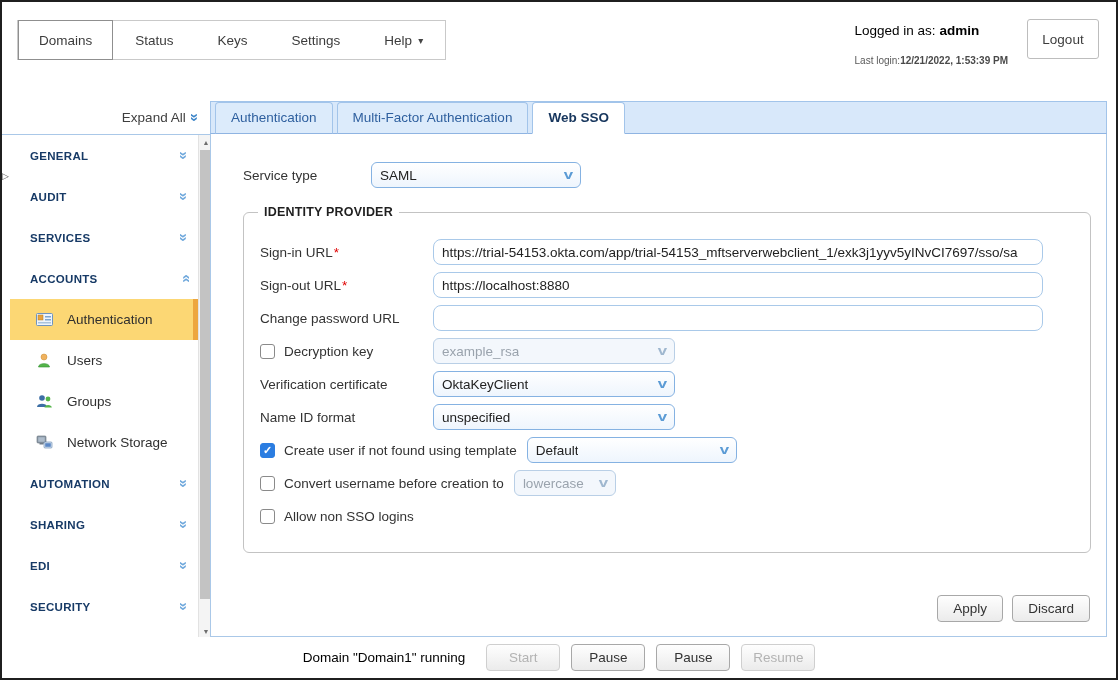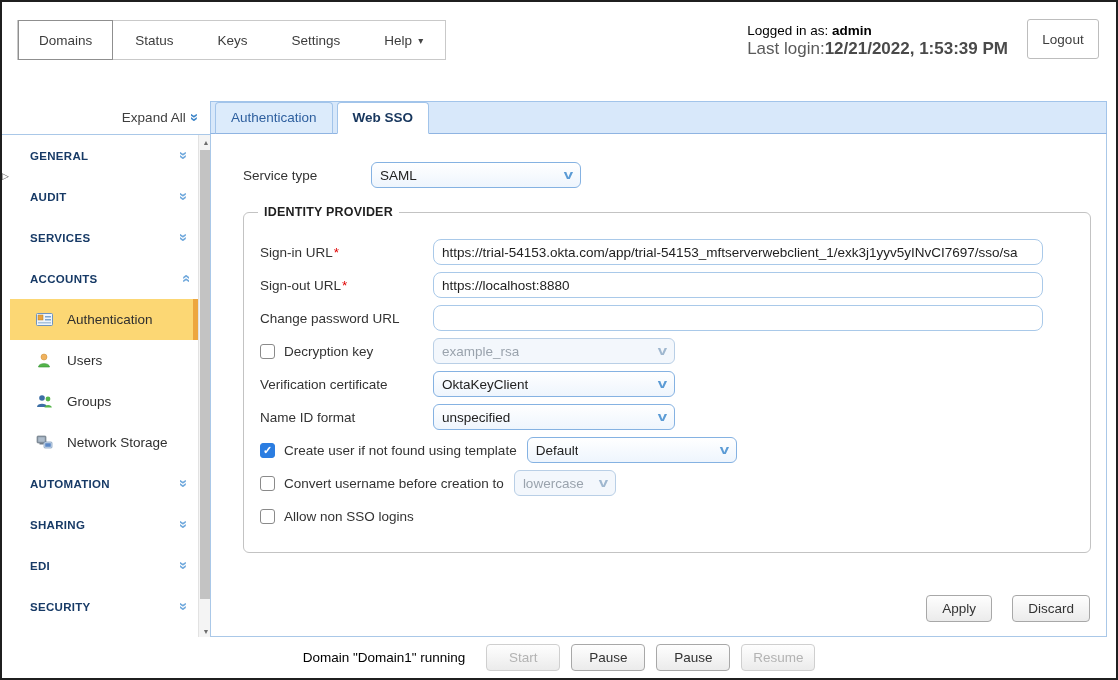--- a/index.html
+++ b/index.html
@@ -20,21 +20,21 @@
     display:flex; align-items:center; padding:0 22px; font-size:13.5px; color:#3c3c3c;
     background:#fff; border:none; cursor:pointer;
   }
   .topnav .nav-item.selected {
     border:1px solid #8f8f8f; margin:-1px 0; padding:0 20px;
   }
   .caret-down { font-size:10px; color:#444; margin-left:6px; }
   .login-info { position:absolute; right:108px; top:21px; text-align:left; }
   .login-line1 { font-size:13.5px; color:#000; }
   .login-line1 b { font-weight:bold; }
-  .login-line2 { font-size:17px; color:#5a5a5a; margin-top:1px; }
+  .login-line2 { font-size:10px; color:#5a5a5a; margin-top:17px; }
   .login-line2 b { color:#4a4a4a; }
   .logout-btn {
     position:absolute; right:17px; top:17px; width:72px; height:40px;
     background:#fff; border:1px solid #bdbdbd; border-radius:3px;
     font-size:13.5px; color:#3c3c3c; cursor:pointer;
   }
 
   
   .sidebar { position:absolute; top:99px; left:0; width:211px; height:539px; background:#fff; }
   .expand-all-row { height:33px; display:flex; align-items:center; justify-content:flex-end; padding-right:14px; gap:5px; }
@@ -113,21 +113,21 @@
   .w210 { width:210px; } .w242 { width:242px; } .w102 { width:102px; }
   .cb {
     width:15px; height:15px; border:1px solid #8a8a8a; border-radius:3px; background:#fff;
     display:inline-flex; align-items:center; justify-content:center; flex:0 0 auto;
     margin-right:9px; cursor:pointer; font-size:11px; color:#fff;
   }
   .cb.on { background:#2b7de1; border-color:#2b7de1; }
   .cb.on::after { content:"\2713"; font-weight:bold; }
   .cb-label { font-size:13.5px; color:#333; margin-right:10px; }
 
-  .panel-actions { position:absolute; right:16px; bottom:14px; display:flex; gap:20px; }
+  .panel-actions { position:absolute; right:16px; bottom:14px; display:flex; gap:9px; }
   .gbtn {
     min-width:66px; height:27px; padding:0 15px; border-radius:4px;
     background:linear-gradient(#fefefe,#ebebeb); border:1px solid #a8a8a8;
     font-size:13.5px; color:#333; cursor:pointer; font-family:"Liberation Sans", sans-serif;
   }
   .gbtn.disabled { color:#b3b3b3; border-color:#cfcfcf; cursor:default; }
 
   
   .bottombar {
     position:absolute; left:0; right:0; bottom:0; height:41px; background:#fff;
@@ -252,20 +252,21 @@
         <div class="sb-thumb"></div>
         <div class="sb-arrow sb-down">▼</div>
       </div>
     </div>
   </div>
   <div class="collapse-handle">▷</div>
 
   <div class="main">
     <div class="tabstrip">
       <div class="tab">Authentication</div>
+      <div class="tab">Multi-Factor Authentication</div>
       <div class="tab active">Web SSO</div>
     </div>
 
     <div class="panel">
       <div class="svc-row">
         <span class="flabel">Service type</span>
         <div class="dd w210">
           <span class="dd-val">SAML</span>
           <span class="dd-caret">v</span>
         </div>

